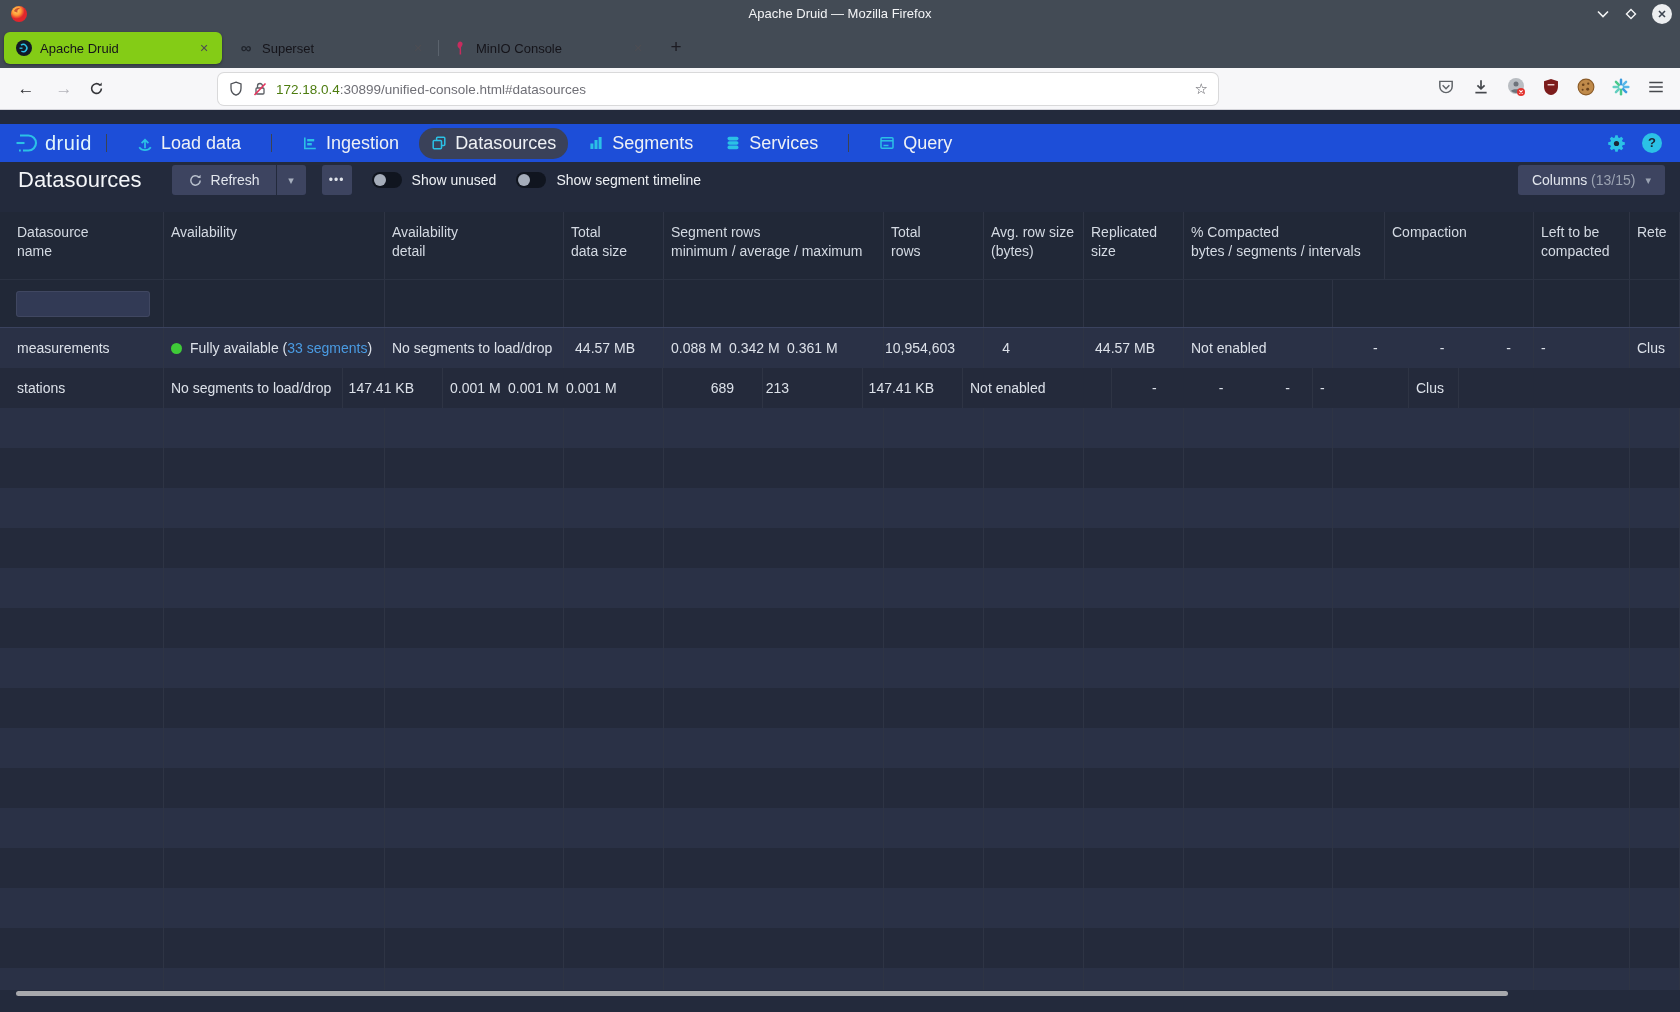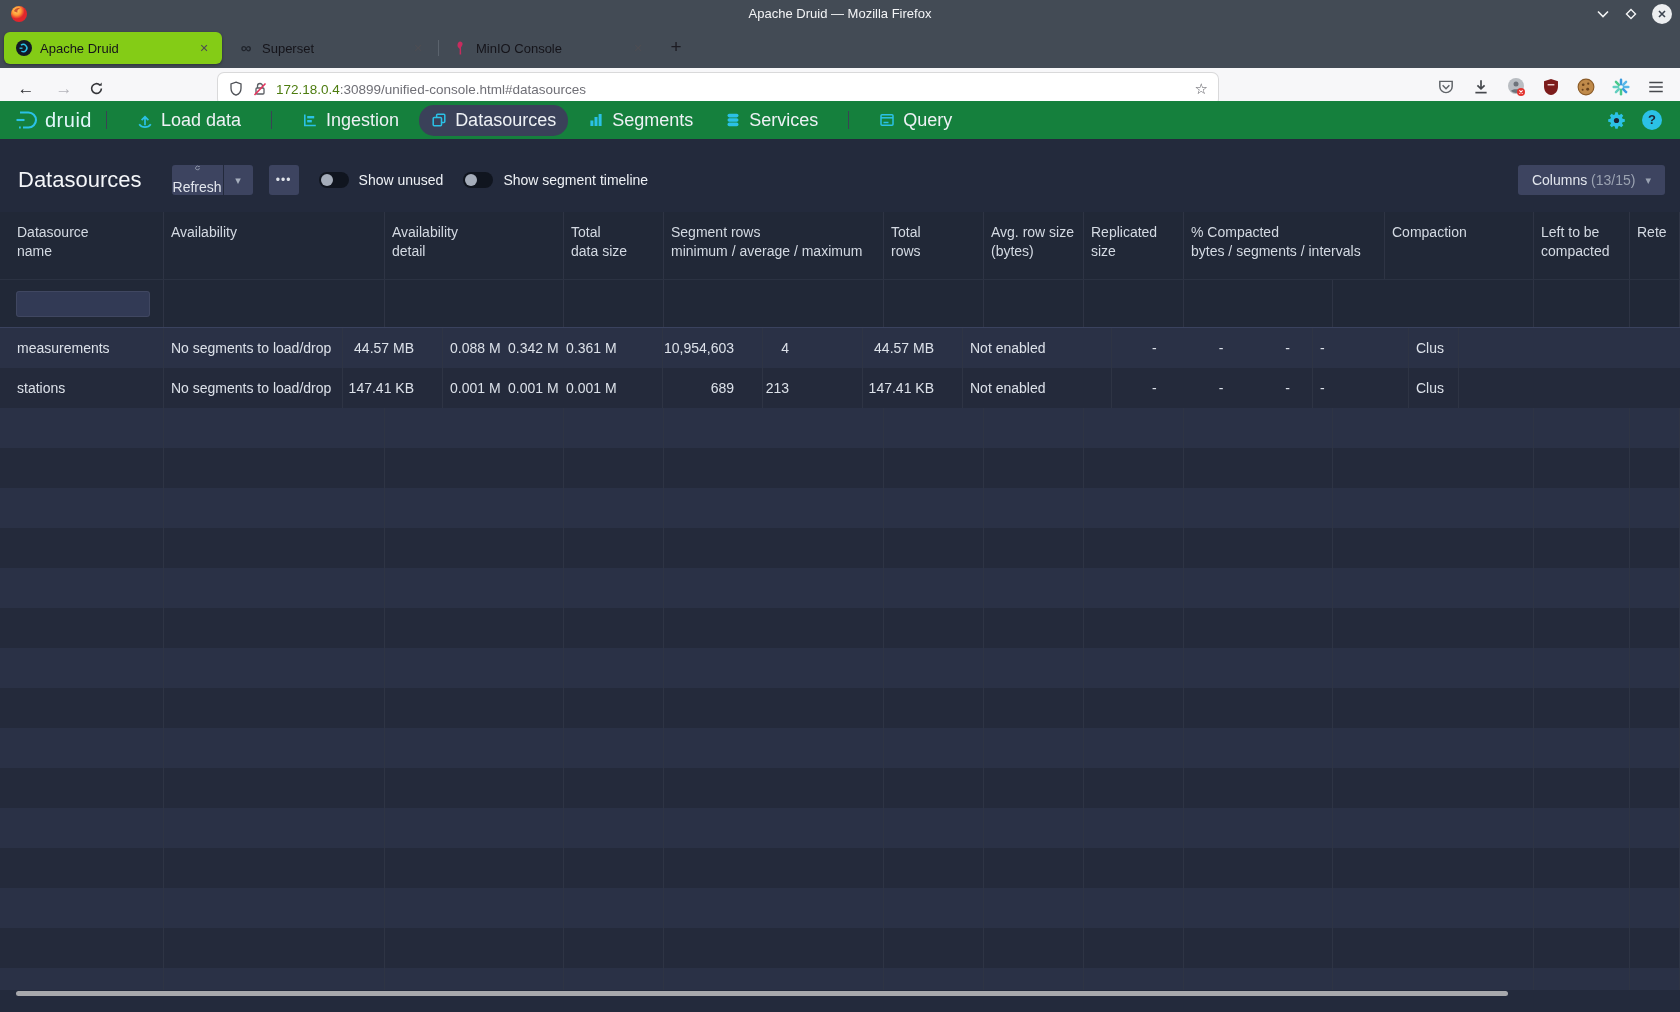--- a/index.html
+++ b/index.html
@@ -37,35 +37,35 @@
   .urlbar{position:absolute;left:218px;top:5px;width:1000px;height:32px;background:#ffffff;border-radius:6px;
           box-shadow:0 0 0 1px rgba(0,0,0,.12);display:flex;align-items:center;padding:0 10px;}
   .url-text{margin-left:8px;font-size:13.5px;white-space:nowrap;overflow:hidden;flex:1;}
   .url-host{color:#4d7c0f;}
   .url-rest{color:#6f6f76;}
   .star{color:#55555c;font-size:15px;margin-left:8px;}
   .tb-icons{position:absolute;right:14px;top:9px;display:flex;align-items:center;gap:15px;}
   .tb-icons>span{width:20px;height:20px;display:inline-flex;align-items:center;justify-content:center;}
 
   
-  .dnav{position:absolute;left:0;top:101px;width:1680px;height:38px;background:#15803d;display:flex;align-items:center;}
+  .dnav{position:absolute;left:0;top:124px;width:1680px;height:38px;background:#1d4ed8;display:flex;align-items:center;}
   .brand{display:flex;align-items:center;margin-left:14px;}
   .brand-text{color:#e2f6fb;font-size:20px;margin-left:5px;letter-spacing:.5px;}
   .nsep{width:1px;height:18px;background:#3a4354;margin:0 14px;}
   .nitem{display:flex;align-items:center;gap:8px;color:#eef1f5;font-size:18px;padding:5px 12px;border-radius:15px;margin:0 4px;}
   .nitem.active{background:#3a4159;}
   .nright{margin-left:auto;display:flex;align-items:center;gap:16px;margin-right:18px;}
   .help-circle{width:20px;height:20px;border-radius:50%;background:#2bc1e6;color:#1e2434;font-size:13px;font-weight:bold;
                text-align:center;line-height:20px;}
 
   
   .pagehead{position:absolute;left:0;top:148px;width:1680px;height:64px;display:flex;align-items:center;}
   .ptitle{color:#f4f6f9;font-size:22px;margin-left:18px;}
   .btn{height:30px;background:#3d4460;border-radius:3px;color:#e2e6ed;font-size:14px;display:flex;align-items:center;}
-  .btn-refresh{margin-left:30px;padding:0 1px;gap:8px;border-radius:3px 0 0 3px;flex-direction:column;}
+  .btn-refresh{margin-left:30px;padding:0 16px;gap:8px;border-radius:3px 0 0 3px;}
   .btn-caret{width:29px;justify-content:center;margin-left:1px;border-radius:0 3px 3px 0;color:#a7afbe;font-size:11px;}
   .btn-more{width:30px;justify-content:center;margin-left:16px;color:#dfe3ea;font-size:12px;letter-spacing:1px;}
   .switch{width:30px;height:16px;border-radius:8px;background:#10151f;position:relative;margin-left:20px;flex:none;}
   .switch .knob{position:absolute;left:2px;top:2px;width:12px;height:12px;border-radius:50%;background:#a5adba;}
   .swlabel{color:#eef1f5;font-size:14px;margin-left:10px;}
   .btn-columns{margin-left:auto;margin-right:15px;padding:0 14px;gap:10px;}
   .cols-count{color:#9ba3b2;}
   .btn-columns .caret{color:#9ba3b2;font-size:11px;}
 
   
@@ -401,20 +401,21 @@
         <div class="fd c8"></div>
       <div class="fd c9"></div>
         <div class="fd c10"></div>
       <div class="fd c11"></div>
     </div>
   </div>
 
   <div class="tbody" id="tbody">
     <div class="tr light">
       <div class="td c0 name">measurements</div>
+      <div class="td c1"><span class="dot"></span><span>Fully available</span><span> (</span><a class="seg-link" href="#">33 segments</a><span>)</span></div>
       <div class="td c2">No segments to load/drop</div>
       <div class="td c3 ralign">44.57 MB</div>
       <div class="td c4 mm">
           <span>0.088 M</span>
           <span>0.342 M</span>
           <span>0.361 M</span>
         </div>
       <div class="td c5 ralign">10,954,603</div>
       <div class="td c6 avgcol">4</div>
       <div class="td c7 ralign">44.57 MB</div>

